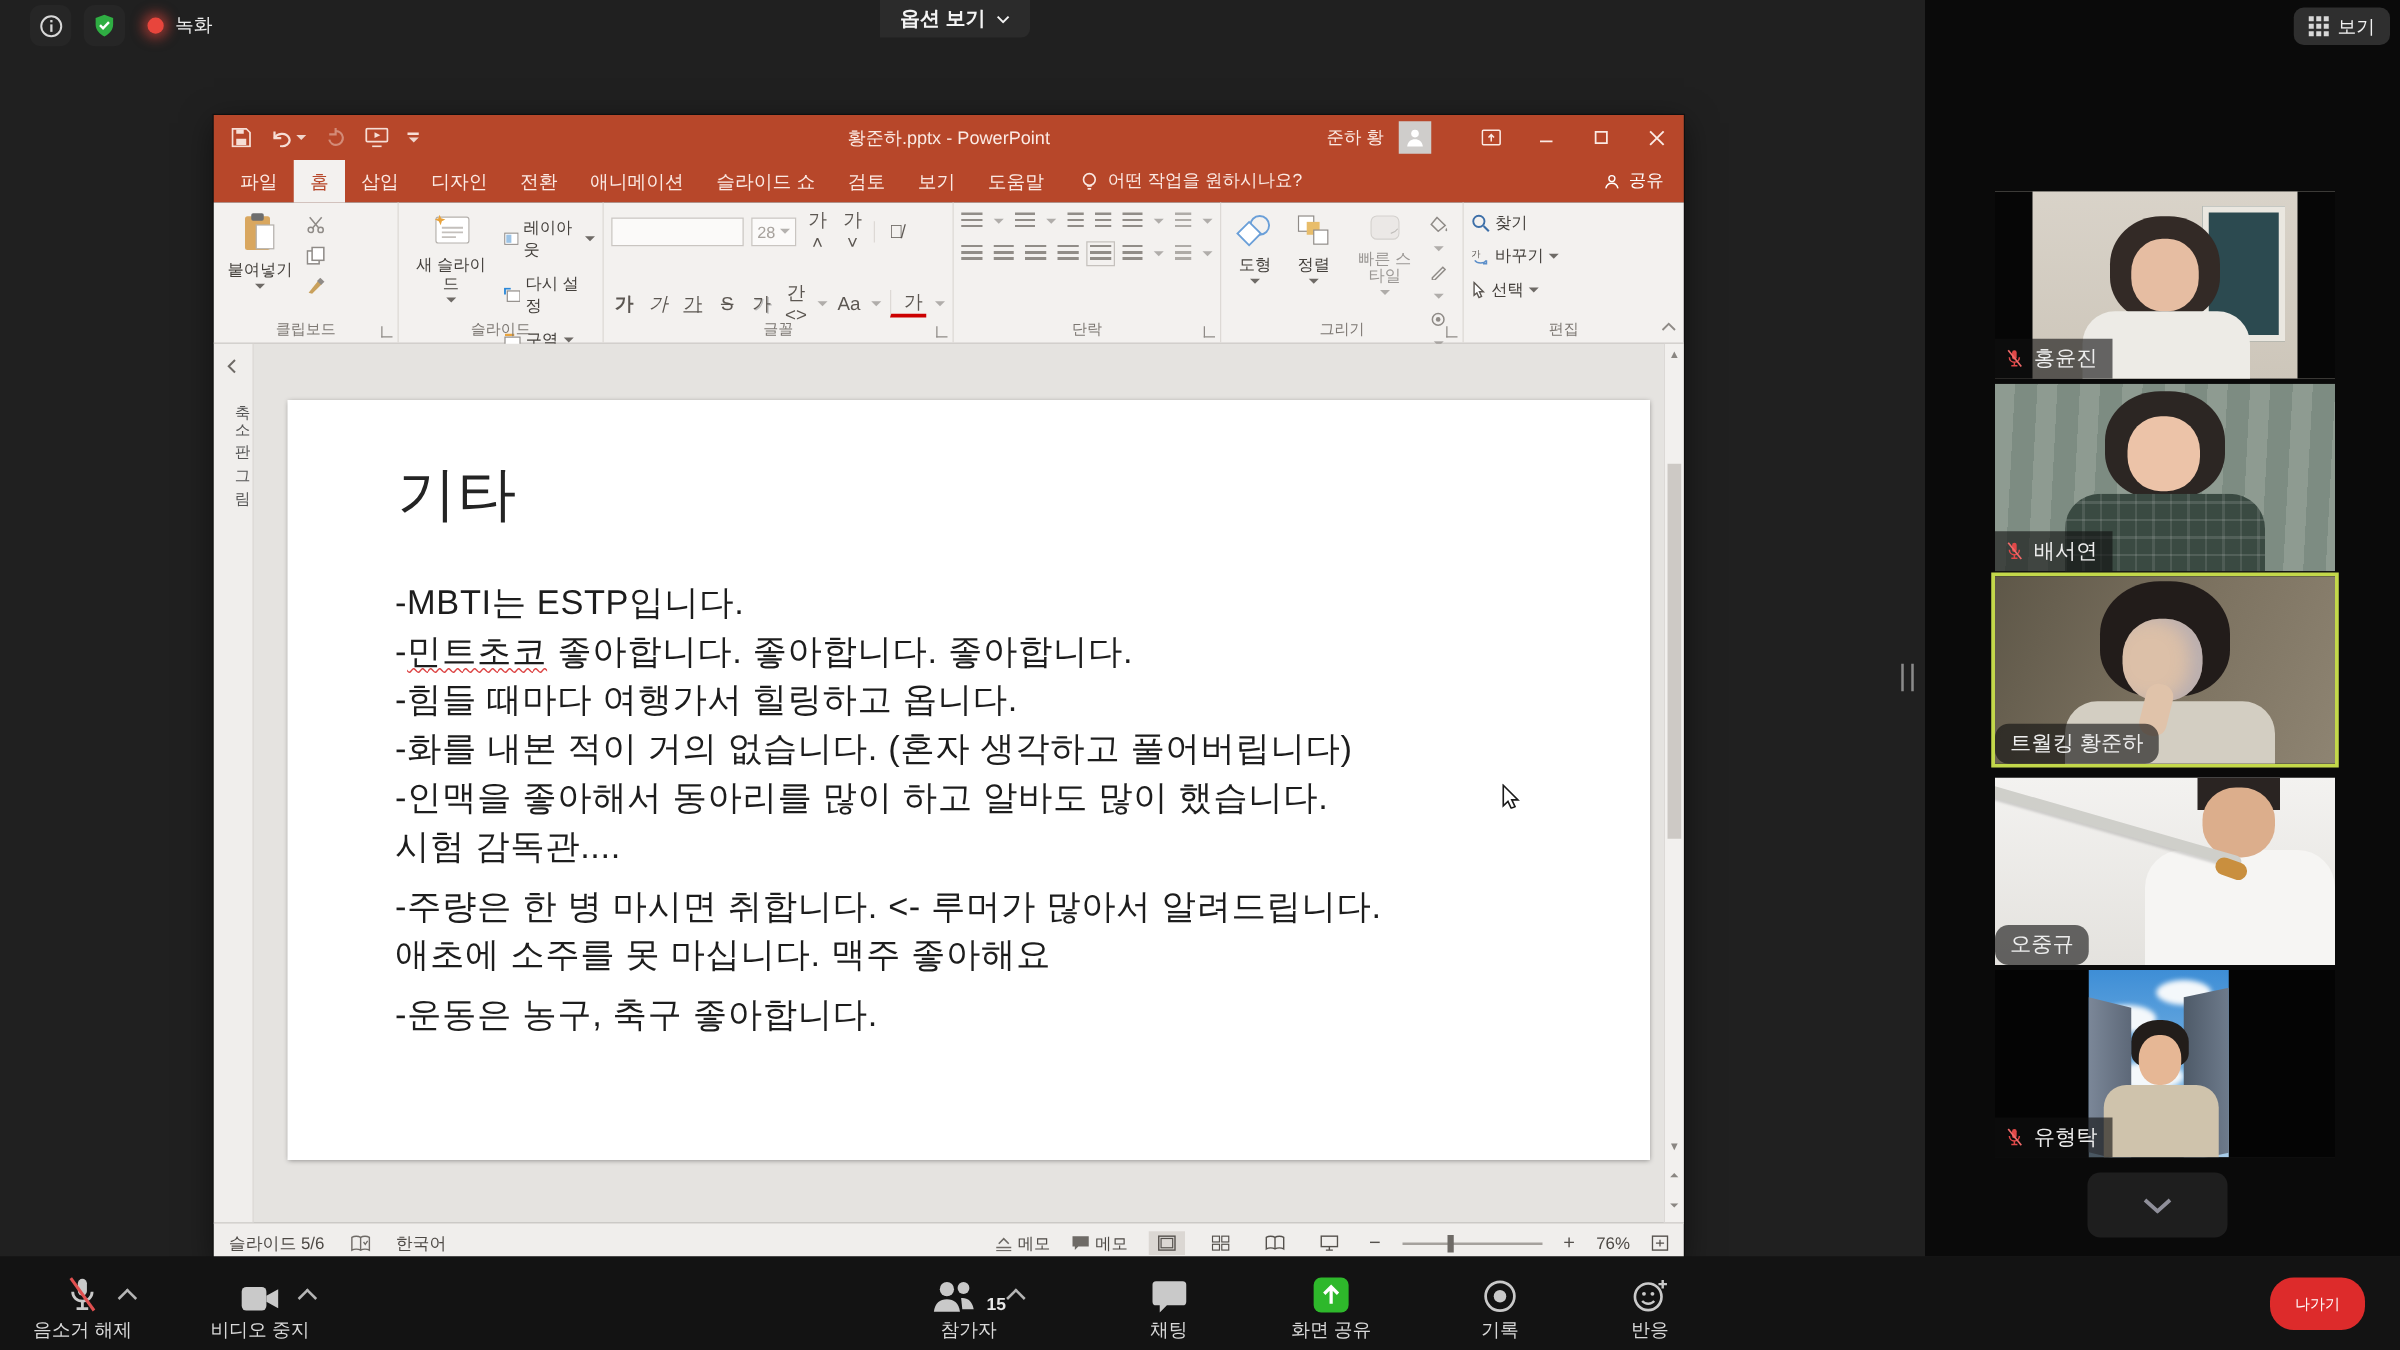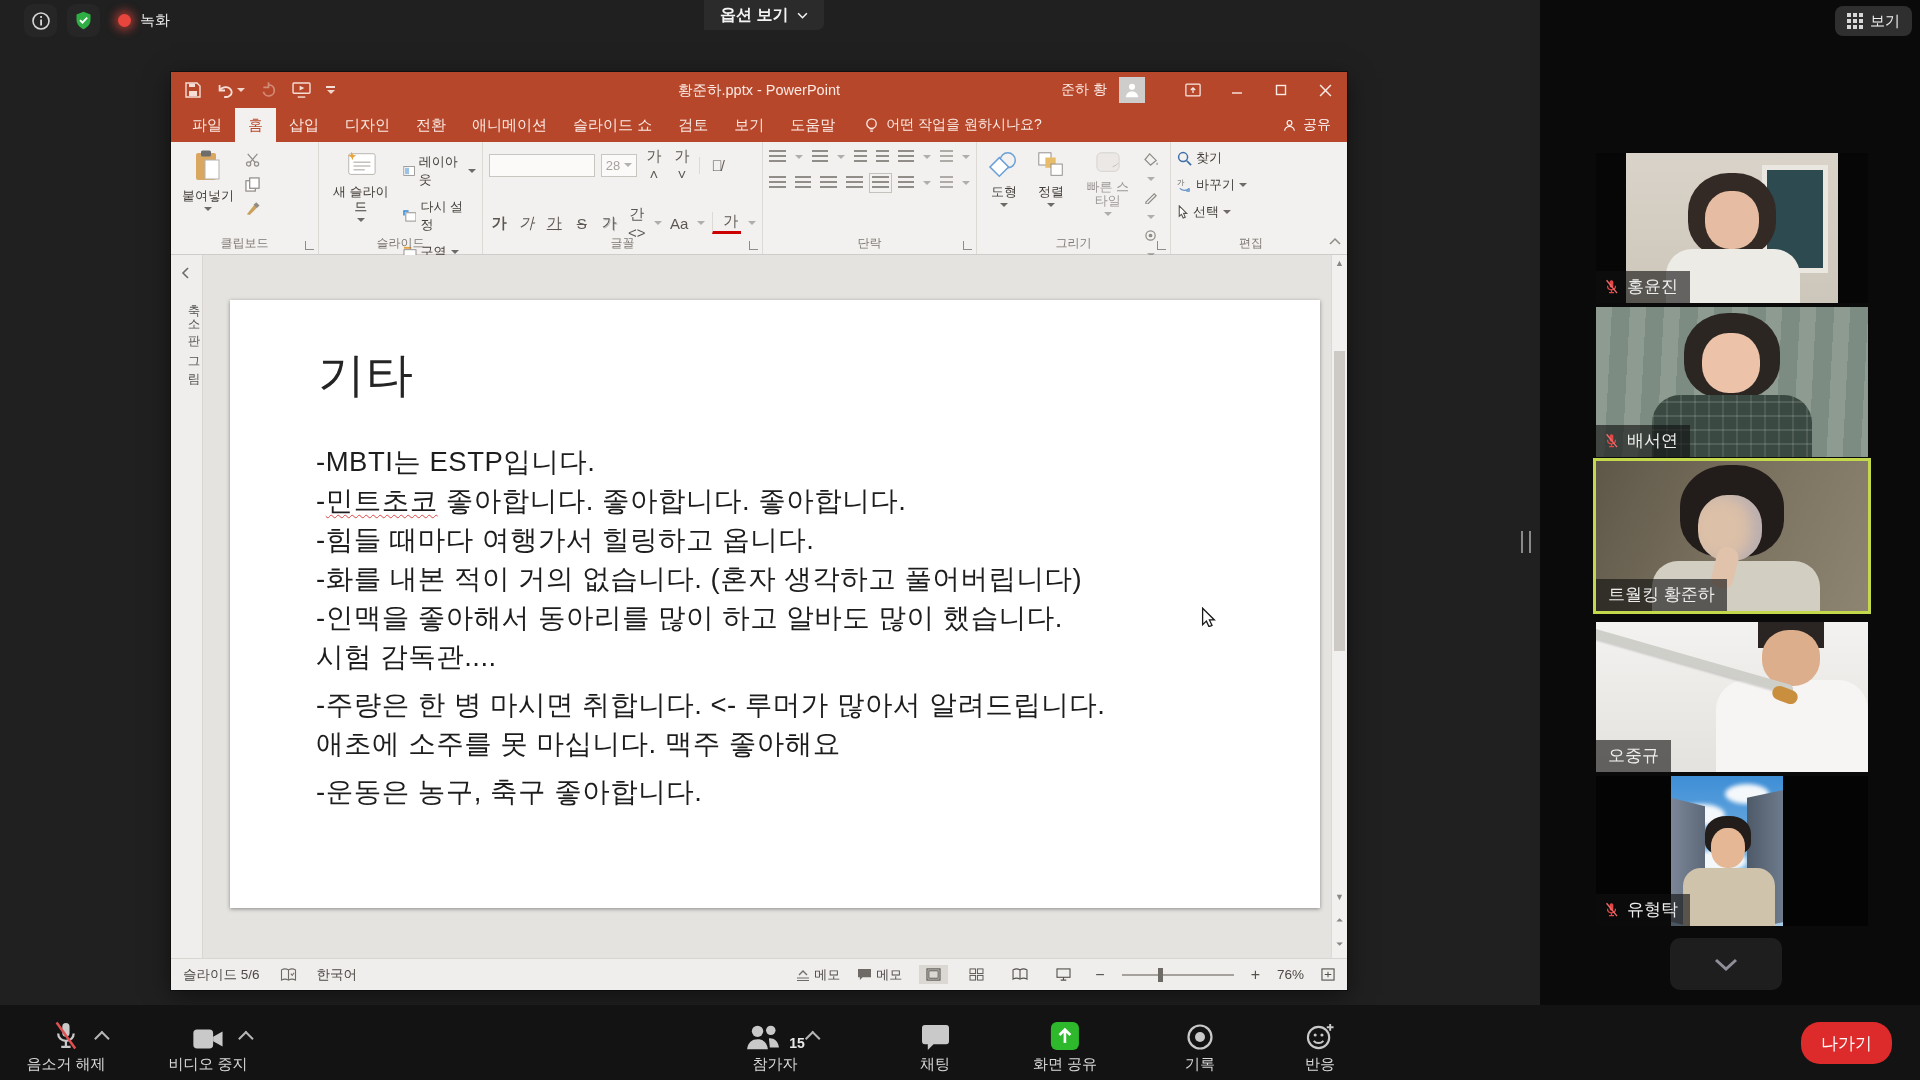--- a/index.html
+++ b/index.html
@@ -16,21 +16,21 @@
   .banner-green{background:#2eb82b;color:#10330f;font-size:17px;font-weight:bold;display:flex;align-items:center;
     padding:0 16px;border-radius:0 0 0 7px;}
   .banner-options{background:#2b2b2b;color:#f4f4f4;font-size:16px;font-weight:bold;display:flex;align-items:center;
     gap:9px;padding:0 16px;border-radius:0 0 7px 0;}
   .view-btn{position:absolute;right:8px;top:6px;height:30px;background:#2f2f2f;border-radius:8px;display:flex;
     align-items:center;gap:7px;padding:0 12px;color:#f0f0f0;font-size:15px;z-index:40;}
   .grid-icon{display:grid;grid-template-columns:repeat(3,4px);grid-template-rows:repeat(3,4px);gap:2px;}
   .grid-icon i{background:#d8d8d8;width:4px;height:4px;}
 
   
-  .ppt{position:absolute;left:171px;top:72px;width:1176px;height:918px;box-shadow:0 0 0 1px rgba(0,0,0,.4),0 6px 24px rgba(0,0,0,.5);}
+  .ppt{position:absolute;left:171px;top:92px;width:1176px;height:918px;box-shadow:0 0 0 1px rgba(0,0,0,.4),0 6px 24px rgba(0,0,0,.5);}
   .ppt-titlebar{height:36px;background:#b7472a;display:flex;align-items:center;position:relative;color:#fff;}
   .qat{display:flex;align-items:center;gap:15px;padding-left:14px;color:#f6ded6;font-size:15px;}
   .qat svg{display:block;}
   .qat .dim{opacity:.45;}
   .ppt-title{position:absolute;left:50%;transform:translateX(-50%);font-size:14.5px;color:#fbeae4;white-space:nowrap;}
   .title-right{position:absolute;right:0;top:0;height:36px;display:flex;align-items:center;}
   .acct-name{font-size:14px;color:#fbe9e3;margin-right:12px;}
   .avatar{width:26px;height:26px;background:#cfcdcb;display:flex;align-items:center;justify-content:center;margin-right:26px;}
   .winbtn{width:44px;height:36px;display:flex;align-items:center;justify-content:center;}
 
@@ -80,21 +80,21 @@
   .zoomthumb{position:absolute;left:36px;top:-6px;width:5px;height:14px;background:#6e6a66;}
 
   
   .video-panel{position:absolute;left:1540px;top:0;width:380px;height:1005px;background:#0a0a0a;}
   .panel-handle{position:absolute;left:1521px;top:531px;width:6px;height:22px;border-left:2px solid #8a8a8a;border-right:2px solid #8a8a8a;}
   .vtile{position:absolute;left:56px;width:272px;height:150px;background:#161616;overflow:hidden;}
   .vtile.active{left:53px;border:3px solid #c3d84a;}
   .scene{position:absolute;inset:0;overflow:hidden;}
   .vlabel{position:absolute;left:0;bottom:0;background:rgba(16,16,16,.62);color:#ededed;font-size:17px;
     padding:4px 12px 5px 8px;display:flex;align-items:center;gap:8px;z-index:3;white-space:nowrap;}
-  .vlabel.nomic{padding-left:12px;}
+  .vlabel.nomic{padding-left:12px;border-radius:11px;}
   .pillar{position:absolute;top:0;bottom:0;width:30px;background:#060606;z-index:2;}
   
   .s1{background:linear-gradient(180deg,#d9d3c9,#cdc6ba);}
   .s1 .win{position:absolute;right:40px;top:12px;width:56px;height:98px;background:#2c4a50;border:5px solid #eae7e0;}
   .s1 .hair{position:absolute;left:92px;top:20px;width:88px;height:84px;border-radius:46% 46% 42% 42%;background:#332a26;}
   .s1 .face{position:absolute;left:109px;top:38px;width:54px;height:58px;border-radius:46%;background:#e6bda2;}
   .s1 .torso{position:absolute;left:70px;top:96px;width:134px;height:56px;border-radius:26px 26px 0 0;background:#edebe6;}
   
   .s2{background:repeating-linear-gradient(93deg,#8e9b91 0 16px,#7d8c82 16px 34px);}
   .s2 .hair{position:absolute;left:88px;top:6px;width:96px;height:86px;border-radius:46% 46% 42% 42%;background:#2c2623;}
@@ -127,21 +127,21 @@
     display:flex;align-items:center;justify-content:center;}
 
   
   .bottom-bar{position:absolute;left:0;bottom:0;width:1920px;height:75px;background:#131313;z-index:20;}
   .zbtn{position:absolute;bottom:6px;display:flex;flex-direction:column;align-items:center;gap:4px;color:#d9d9d9;
     font-size:15px;transform:translateX(-50%);white-space:nowrap;}
   .zbtn .ic{height:32px;display:flex;align-items:flex-end;justify-content:center;position:relative;}
   .chev-up{width:9px;height:9px;border-left:2px solid #b5b5b5;border-top:2px solid #b5b5b5;transform:rotate(45deg);display:inline-block;}
   .chevpos{position:absolute;top:14px;}
   .pcount{color:#e8e8e8;font-size:14px;font-weight:bold;margin-left:4px;}
-  .leave-btn{position:absolute;right:28px;bottom:16px;height:42px;background:#dd2b2b;color:#fff;font-size:17px;
+  .leave-btn{position:absolute;right:28px;bottom:16px;height:42px;background:#dd2b2b;color:#fff;font-size:12px;
     border-radius:19px;display:flex;align-items:center;padding:0 20px;}
 </style>
 </head>
 <body>
 
 <div class="screen">
 
   <div class="topbar-left">
     <div class="chip">
       <svg width="20" height="20" viewBox="0 0 20 20">

